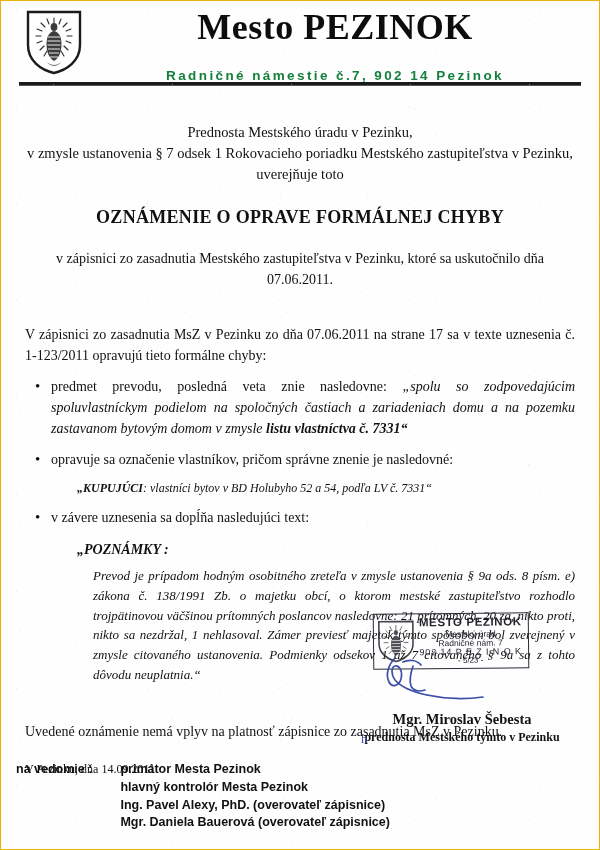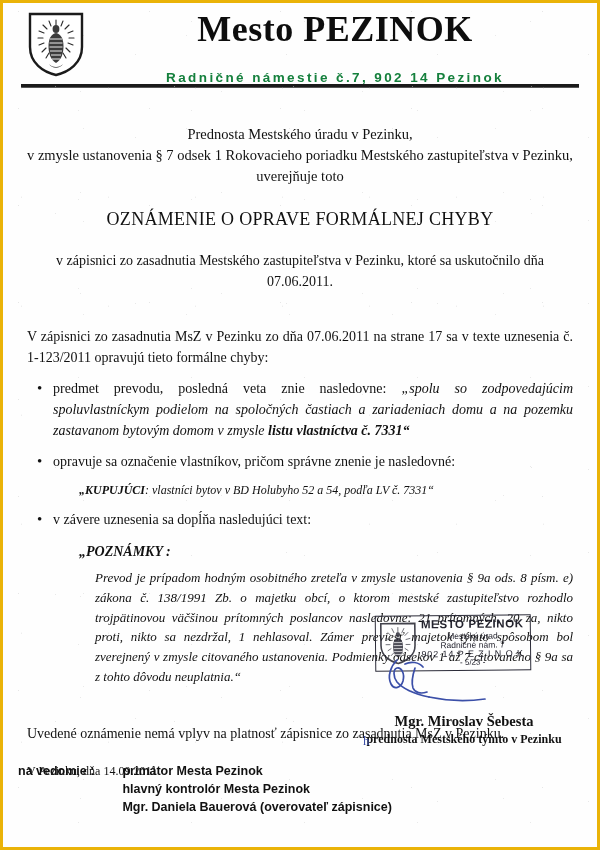--- a/index.html
+++ b/index.html
@@ -9,21 +9,21 @@
   }
   body {
     font-family: "Liberation Serif", serif;
     color: #111111;
   }
   #page {
     position: relative;
     width: 600px;
     height: 850px;
     background: #fefefe;
-    border: 3px solid #eab308;
+    border: 1px solid #eab308;
     box-sizing: border-box;
     overflow: hidden;
   }
   
   #speckle {
     position: absolute;
     inset: 0;
     pointer-events: none;
     opacity: .5;
     background-image:
@@ -94,21 +94,21 @@
   .intro {
     margin-top: 36px;
     font-size: 14.5px;
     line-height: 1.45;
   }
   .intro div { white-space: nowrap; }
 
   .doc-heading {
     margin-top: 22px;
     font-size: 18px;
-    font-weight: normal;
+    font-weight: bold;
     letter-spacing: 0.3px;
   }
 
   .subject {
     margin-top: 20px;
     font-size: 14px;
     line-height: 1.5;
   }
 
   .para {
@@ -414,17 +414,18 @@
     <div id="sign-mark">h</div>
     <div id="sign-name">Mgr. Miroslav Šebesta</div>
     <div id="sign-role">prednosta Mestského týmto v Pezinku</div>
   </div>
 
   <div id="cc">
     <div id="cc-label">na vedomie :</div>
     <div id="cc-list">
       <div>primátor Mesta Pezinok</div>
       <div>hlavný kontrolór Mesta Pezinok</div>
+      <div>Ing. Pavel Alexy, PhD. (overovateľ zápisnice)</div>
       <div>Mgr. Daniela Bauerová (overovateľ zápisnice)</div>
     </div>
   </div>
 
 </div>
 
 </body></html>

